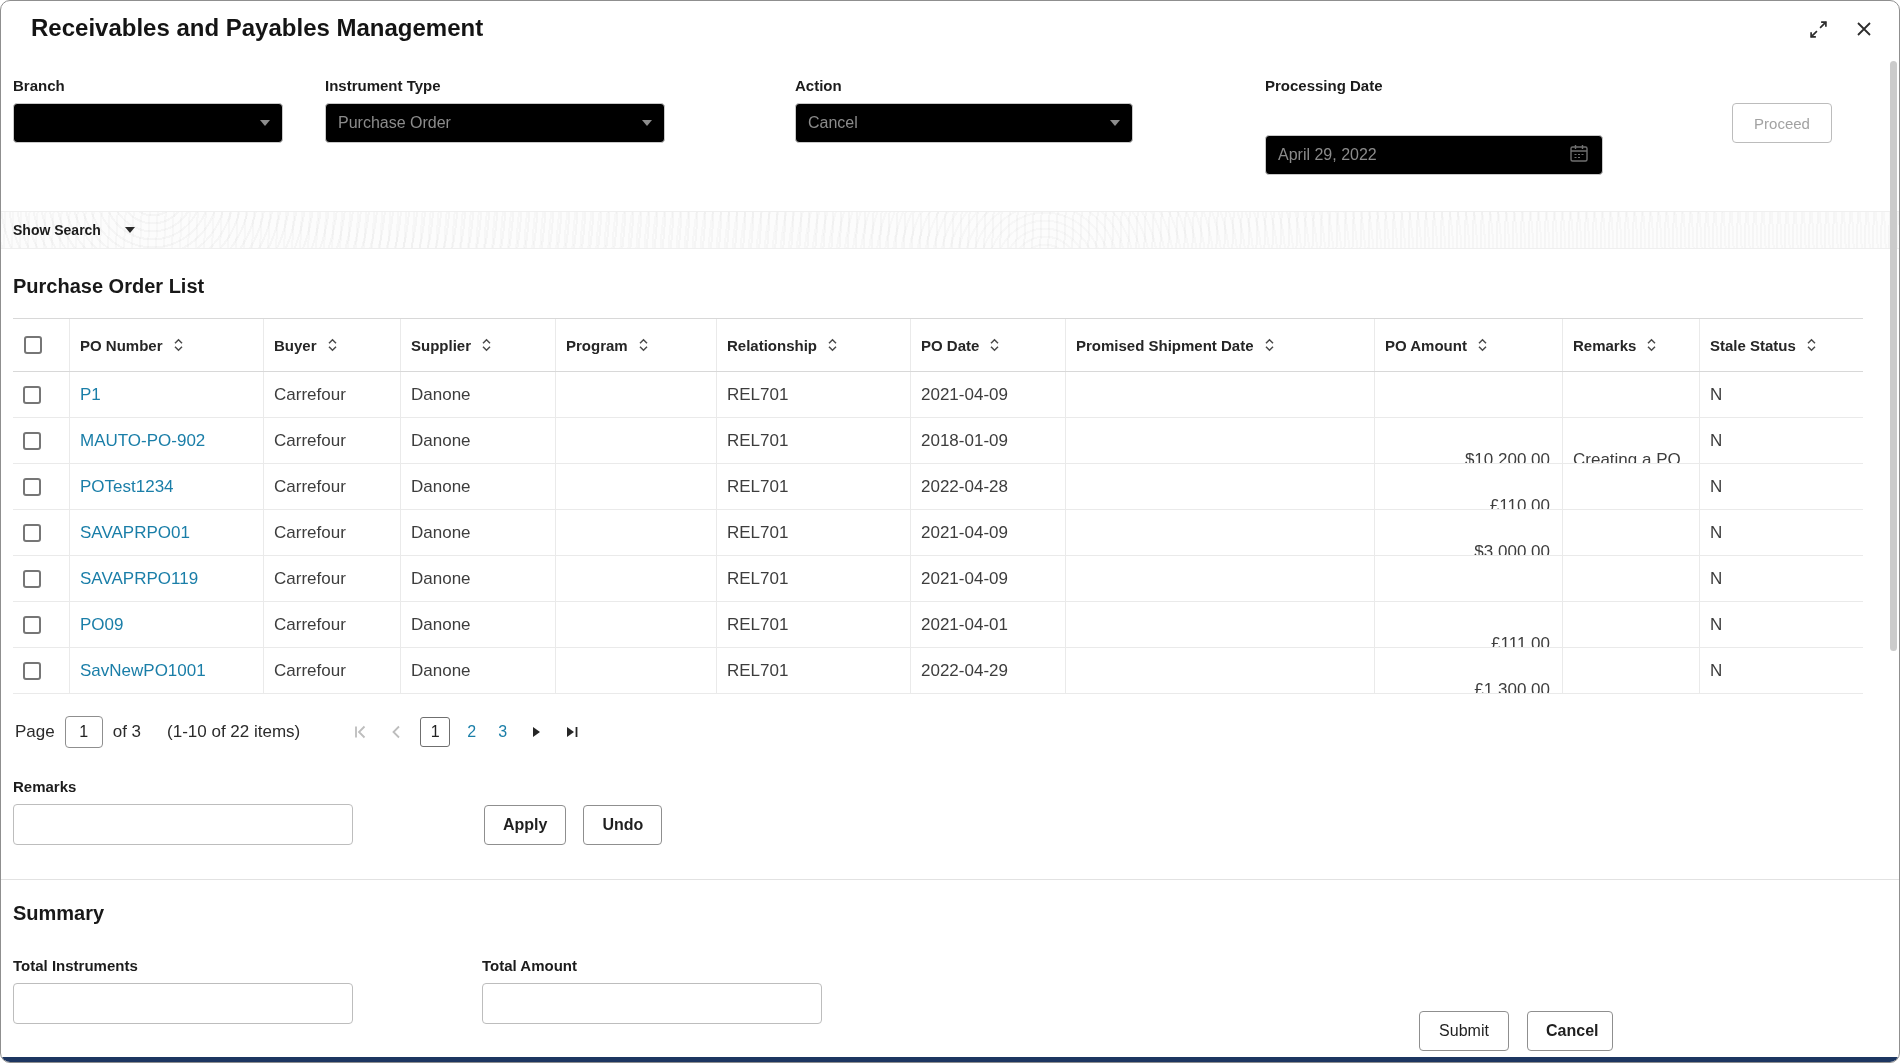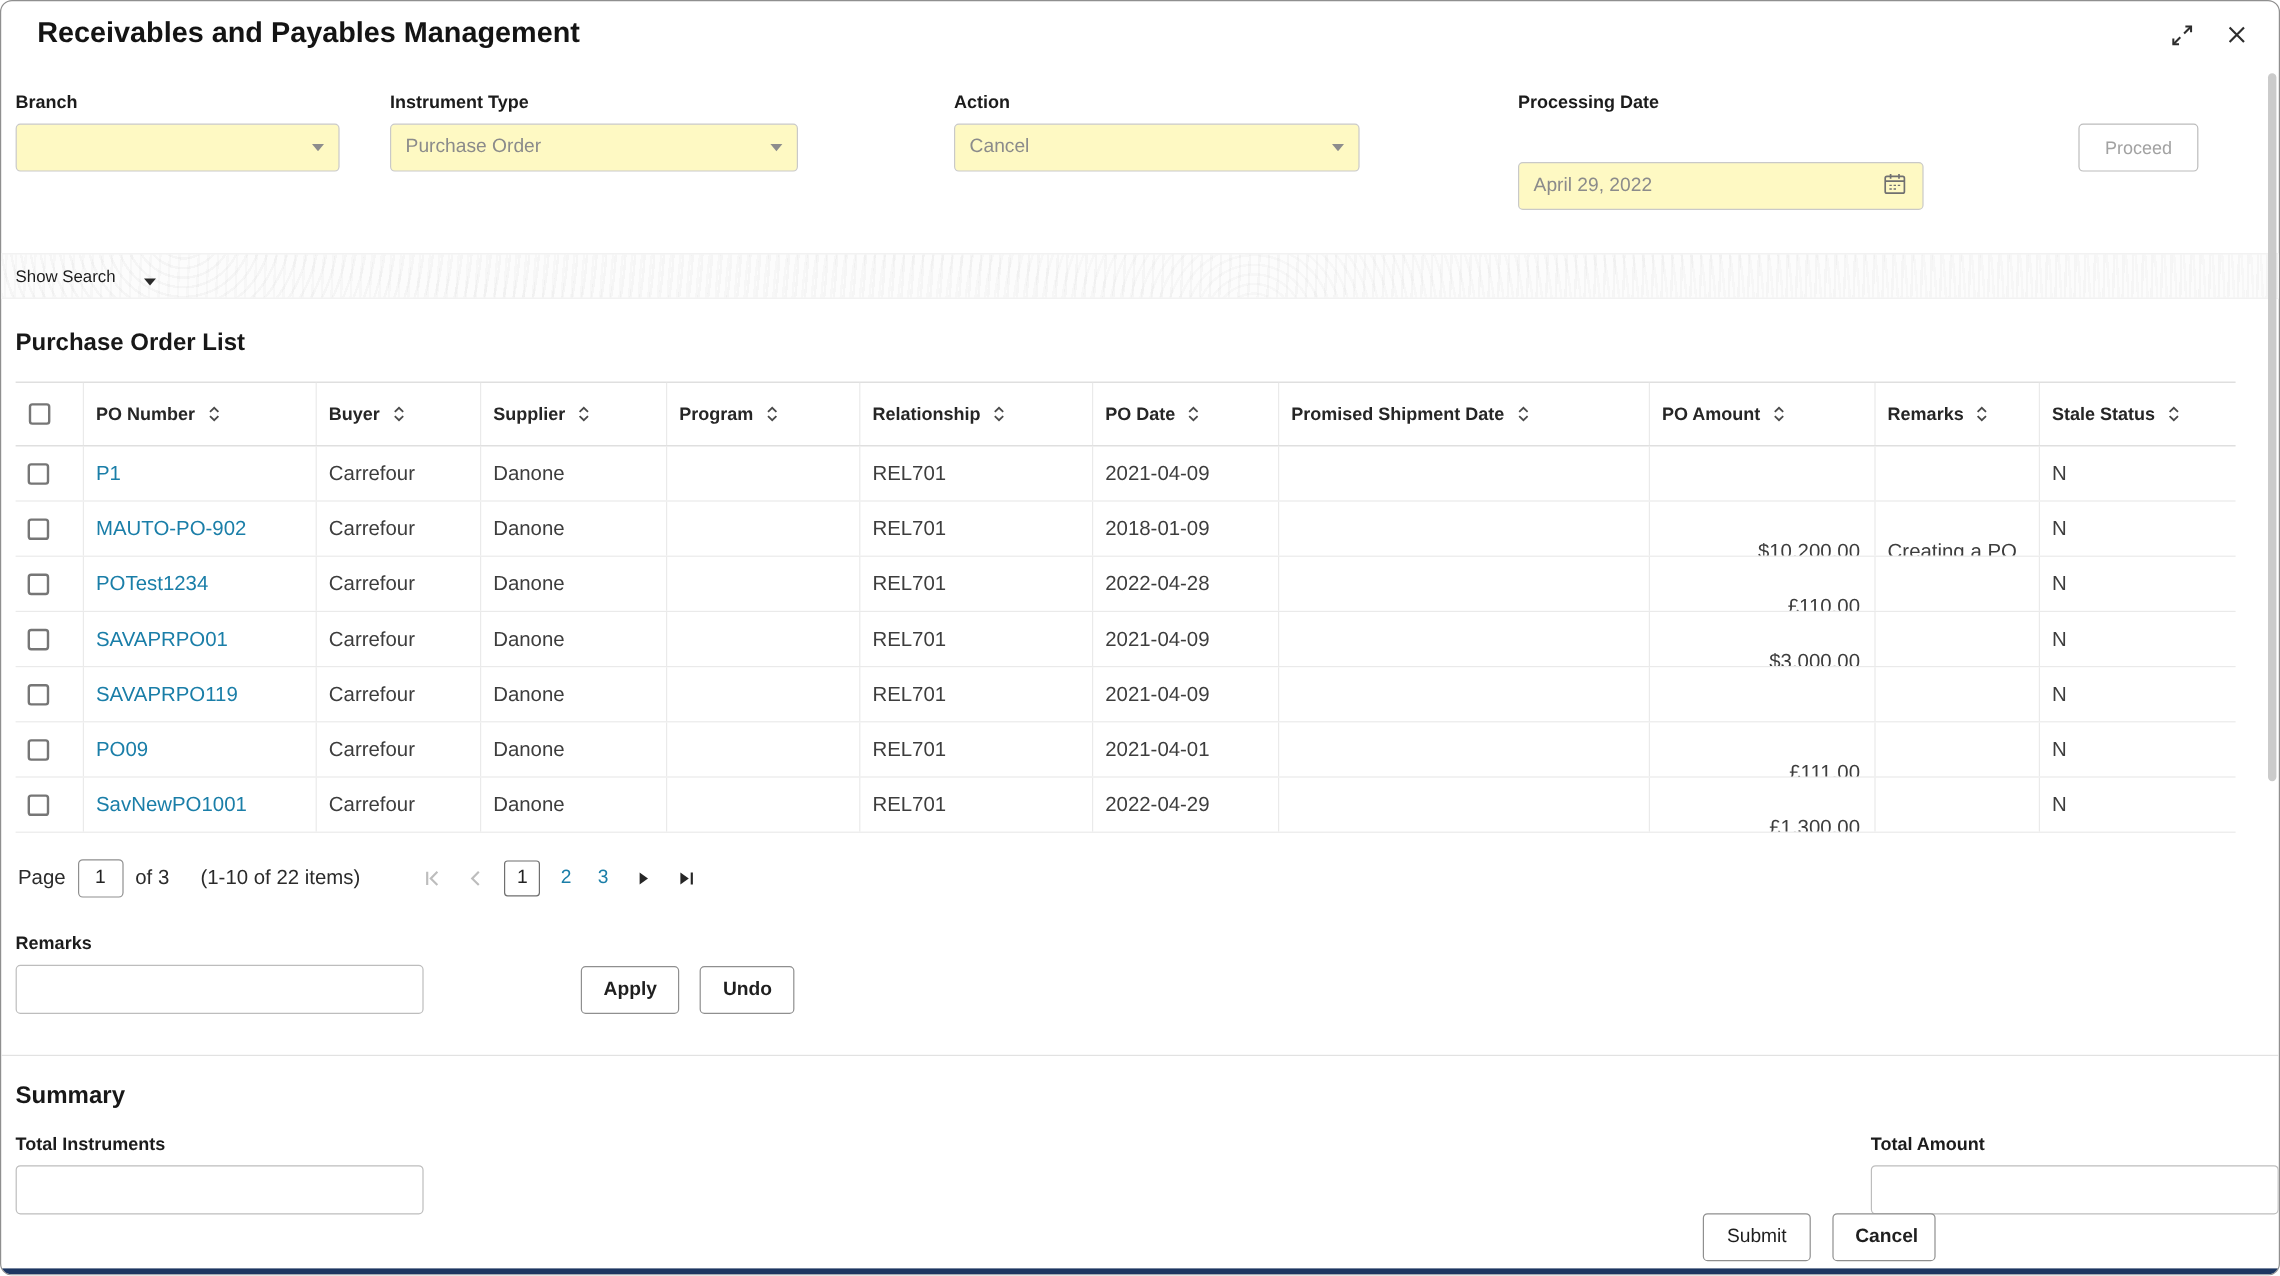--- a/index.html
+++ b/index.html
@@ -11,38 +11,38 @@
   
   .dlg-header { position:relative; height:56px; }
   .dlg-title { margin:0; position:absolute; left:30px; top:13px; font-size:24px; font-weight:700; color:#141414; }
   .header-icons { position:absolute; top:18px; right:25px; display:flex; gap:26px; align-items:center; }
   .hicon { width:20px; height:20px; display:flex; align-items:center; justify-content:center; cursor:pointer; }
 
   
   .filters { display:flex; align-items:flex-start; padding:20px 0 0 12px; }
   .fgroup { display:flex; flex-direction:column; }
   .flabel { font-size:15px; font-weight:600; color:#1c1c1c; margin-bottom:9px; line-height:17px; }
-  .field { height:40px; border:1px solid #c9c9c9; border-radius:4px; background:#fef9c3; display:flex; align-items:center; justify-content:space-between; padding:0 12px; cursor:pointer; }
+  .field { height:40px; border:1px solid #c9c9c9; border-radius:4px; background:#000000; display:flex; align-items:center; justify-content:space-between; padding:0 12px; cursor:pointer; }
   .fvalue { font-size:16px; color:#8b8b8b; }
   .caret-down { width:0; height:0; border-left:5px solid transparent; border-right:5px solid transparent; border-top:6px solid #8d8d8d; }
   .w-branch { width:270px; }
   .w-instr  { width:340px; margin-left:42px; }
   .w-action { width:338px; margin-left:130px; }
   .w-date   { width:338px; margin-left:132px;gap:32px; }
   .proceed-wrap { margin-left:129px; padding-top:26px; }
   .btn-proceed { width:100px; height:40px; background:#fff; border:1px solid #bcbcbc; border-radius:4px; color:#a2a2a2; font-size:15px; font-family:inherit; }
 
   
   .search-band { margin-top:36px; height:38px; display:flex; align-items:center; padding-left:12px;
     border-top:1px solid #efefef; border-bottom:1px solid #efefef; background-color:#fcfcfc;
     background-image:
       repeating-radial-gradient(circle at 8% -60%, rgba(120,120,120,0.05) 0 2px, rgba(255,255,255,0) 2px 8px),
       repeating-radial-gradient(circle at 55% 160%, rgba(120,120,120,0.04) 0 2px, rgba(255,255,255,0) 2px 8px);
   }
-  .show-search { display:flex; align-items:flex-end; gap:24px; font-size:14px; font-weight:400; color:#1b1b1b; cursor:pointer; }
+  .show-search { display:flex; align-items:center; gap:24px; font-size:14px; font-weight:700; color:#1b1b1b; cursor:pointer; }
   .caret-small { width:0; height:0; border-left:5px solid transparent; border-right:5px solid transparent; border-top:6px solid #2a2a2a; }
 
   
   .po-title { font-size:20px; font-weight:700; color:#181818; margin:26px 0 0 12px; }
   .po-table { margin:20px 36px 0 12px; }
   .thead, .trow { display:grid; grid-template-columns:57px 194px 137px 155px 161px 194px 155px 309px 188px 137px minmax(0,1fr); }
   .thead { border-top:1px solid #d8d8d8; border-bottom:1px solid #d8d8d8; height:54px; }
   .th { display:flex; align-items:center; gap:10px; padding-left:10px; border-right:1px solid #eaeaea; font-size:15px; font-weight:700; color:#262626; }
   .th:last-child { border-right:none; }
   .th-check, .td-check { display:flex; align-items:center; padding-left:11px; }
@@ -70,21 +70,21 @@
   .txt-input { width:340px; height:41px; border:1px solid #bdbdbd; border-radius:4px; font-size:16px; font-family:inherit; padding:0 10px; color:#333; }
   .btn { height:40px; background:#fff; border:1px solid #8f8f8f; border-radius:4px; font-size:16px; font-weight:600; color:#1f1f1f; padding:0 18px; font-family:inherit; cursor:pointer; }
   .btn-apply { margin-left:131px; }
   .btn-undo { margin-left:17px; }
 
   .divider { border-top:1px solid #e2e2e2; margin-top:34px; }
 
   
   .summary { padding-left:12px; }
   .summary-title { font-size:20px; font-weight:700; color:#181818; margin-top:22px; }
-  .summary-fields { display:flex; margin-top:20px;justify-content:space-between; }
+  .summary-fields { display:flex; margin-top:32px; }
   .sgroup { display:flex; flex-direction:column; }
   .sgroup.second { margin-left:129px; }
 
   
   .footer-actions { position:absolute; bottom:11px; right:286px; display:flex; gap:18px; }
   .btn-submit { font-weight:400; width:90px; }
   .btn-cancel { width:86px; }
 
   .bottom-bar { position:absolute; left:0; right:0; bottom:0; height:5px; background:#1d3661; }
 

